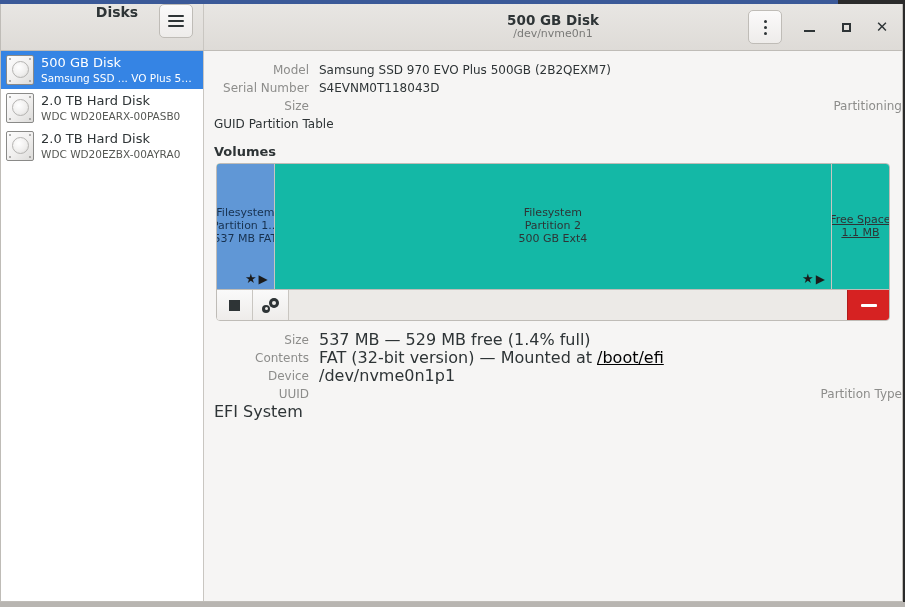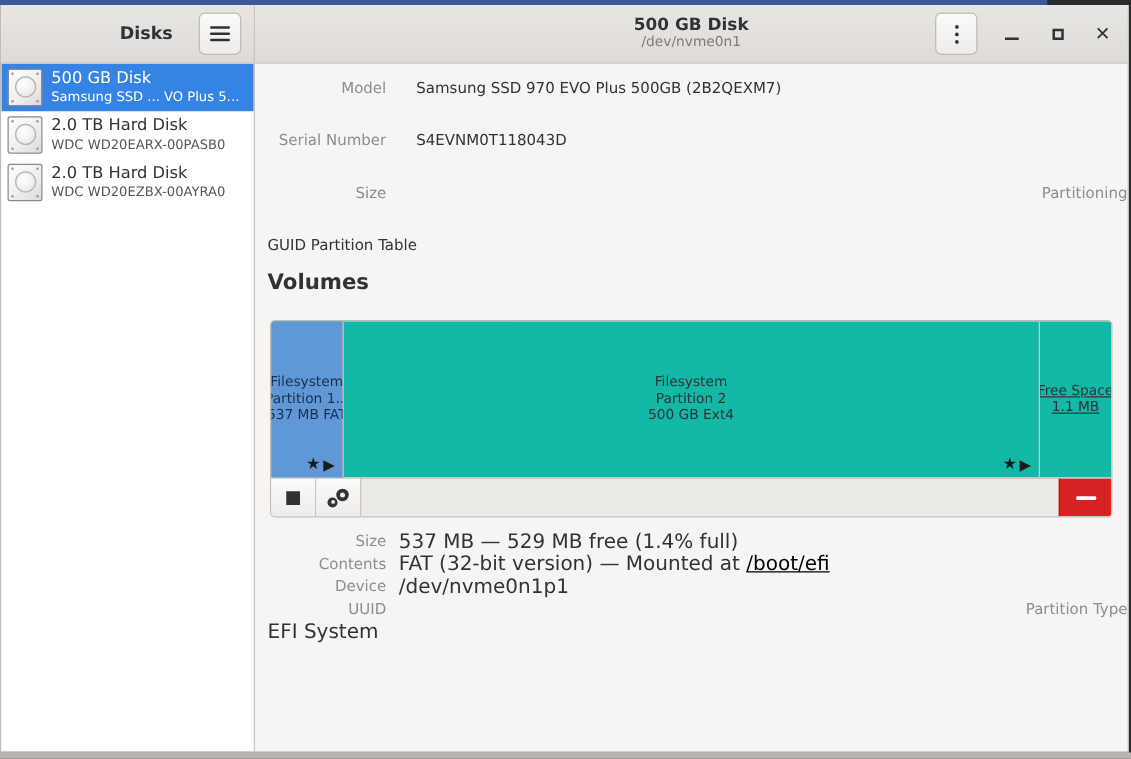--- a/index.html
+++ b/index.html
@@ -58,21 +58,21 @@
     border-bottom: 1px solid #bfbcb7;
     display: flex;
     align-items: center;
     position: relative;
     box-sizing: border-box;
   }
   .hb-left {
     width: 203px;
     height: 100%;
     display: flex;
-    align-items: center;
+    align-items: flex-start;
     position: relative;
     border-right: 1px solid #c9c6c1;
     box-sizing: border-box;
   }
   .hb-title-sidebar {
     flex: 1;
     text-align: center;
     font-weight: bold;
     font-size: 14px;
     color: #2e3436;
@@ -249,40 +249,39 @@
     box-sizing: border-box;
   }
 
   .info-grid {
     display: grid;
     grid-template-columns: 95px auto;
     column-gap: 10px;
     row-gap: 0px;
     margin: 10px 0 0 0;
     padding-left: 10px;
-    gap: 24px;
   }
   .info-grid .k {
     text-align: right;
     color: #8d8d8b;
     font-size: 12px;
     line-height: 18px;
     white-space: nowrap;
   }
   .info-grid .v {
     color: #2e3436;
     font-size: 12px;
     line-height: 18px;
     white-space: nowrap;
   }
   .volumes-heading {
     font-weight: bold;
-    font-size: 17px;
-    color: #2e3436;
-    margin: 11px 0 20px 10px;
+    font-size: 13px;
+    color: #2e3436;
+    margin: 11px 0 4px 10px;
   }
 
   
   #volumes-widget {
     margin: 0 12px 0 12px;
     border: 1px solid #bfbcb7;
     border-radius: 4px;
     background: #ffffff;
     overflow: hidden;
   }

